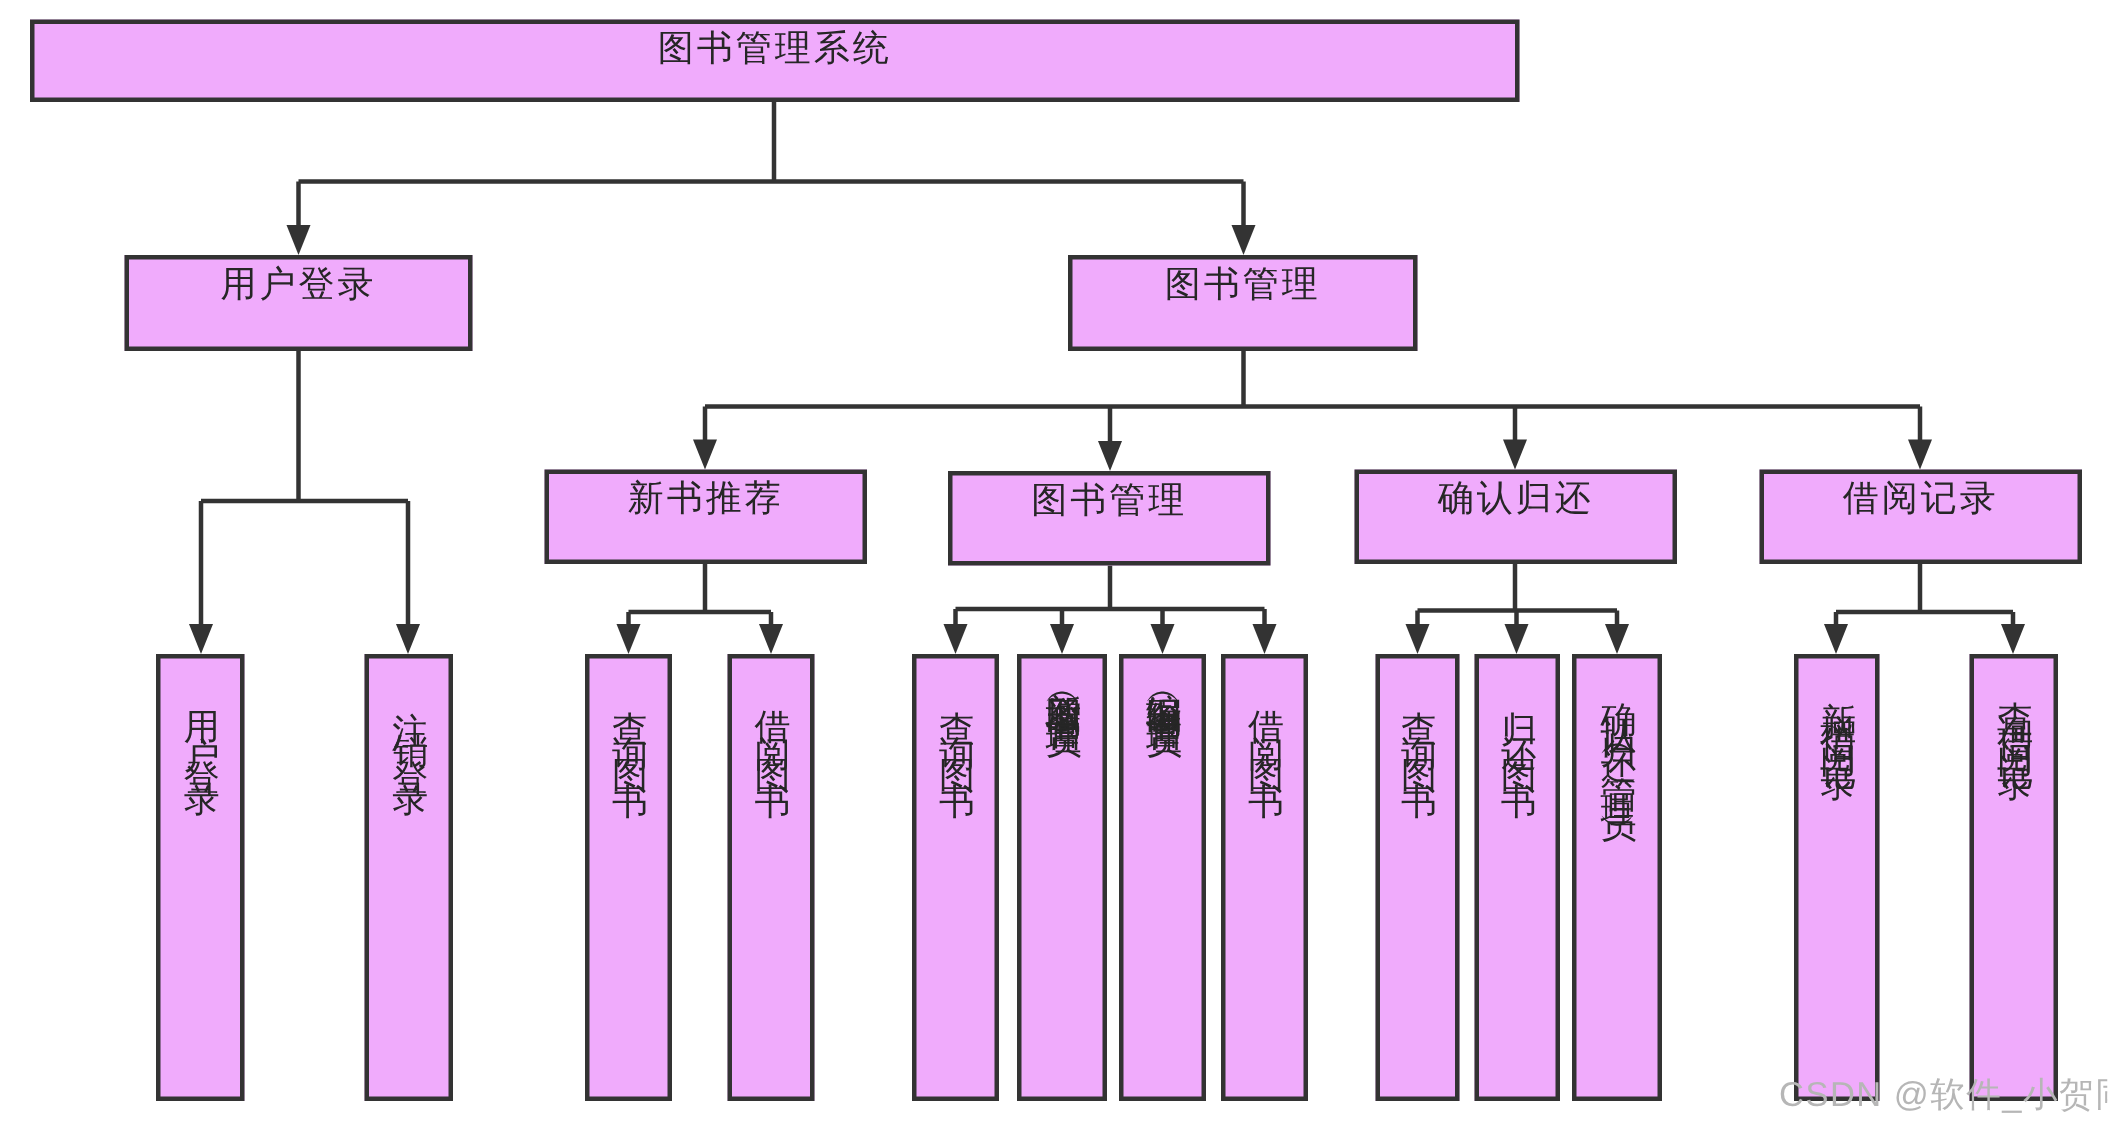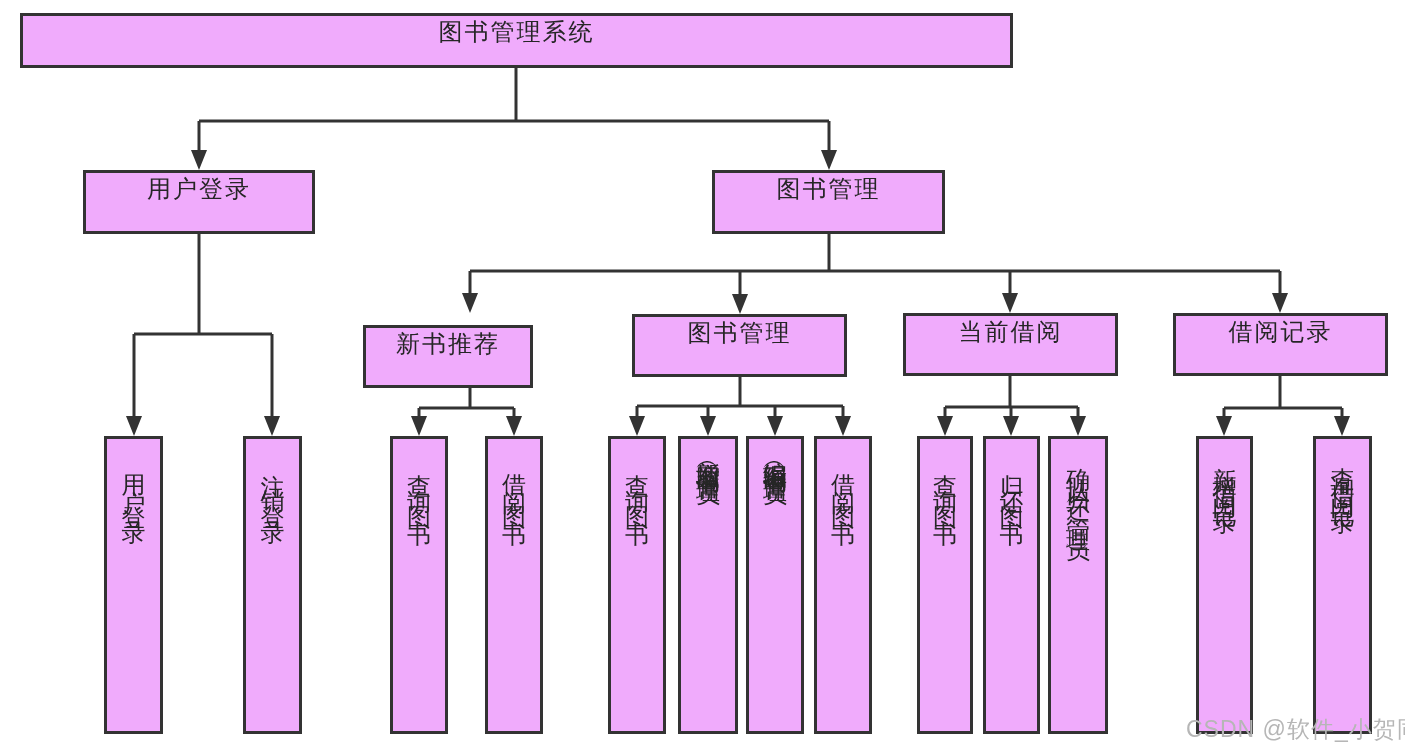--- a/index.html
+++ b/index.html
@@ -112,28 +112,28 @@
     <span class="lbl">图书管理系统</span>
   </div>
 
   <div class="box" style="left:83px;top:170px;width:232px;height:64px">
     <span class="lbl">用户登录</span>
   </div>
   <div class="box" style="left:712px;top:170px;width:233px;height:64px">
     <span class="lbl">图书管理</span>
   </div>
 
-  <div class="box" style="left:363px;top:325px;width:170px;height:63px">
+  <div class="box" style="left:363px;top:313px;width:215px;height:63px">
     <span class="lbl">新书推荐</span>
   </div>
   <div class="box" style="left:632px;top:314px;width:215px;height:63px">
     <span class="lbl">图书管理</span>
   </div>
   <div class="box" style="left:903px;top:313px;width:215px;height:63px">
-    <span class="lbl">当前借阅</span>
+    <span class="lbl">确认归还</span>
   </div>
   <div class="box" style="left:1173px;top:313px;width:215px;height:63px">
     <span class="lbl">借阅记录</span>
   </div>
 
   <div class="box" style="left:104px;top:436px;width:59px;height:298px">
     <span class="vlbl sp4">用户登录</span>
   </div>
   <div class="box" style="left:243px;top:436px;width:59px;height:298px">
     <span class="vlbl sp4">注销登录</span>

